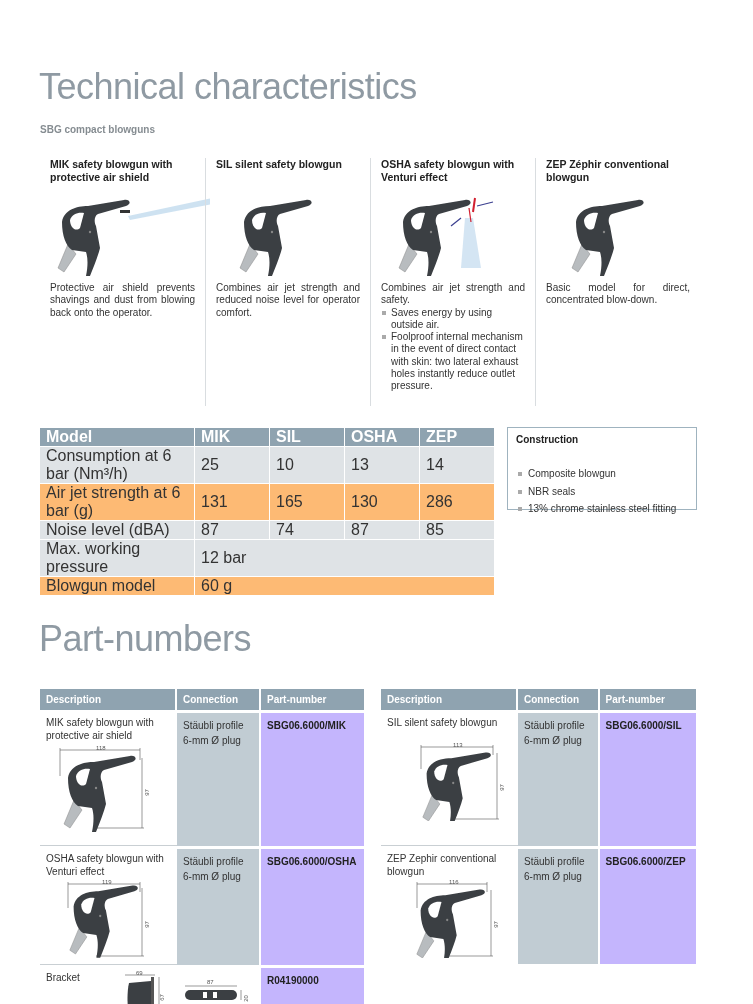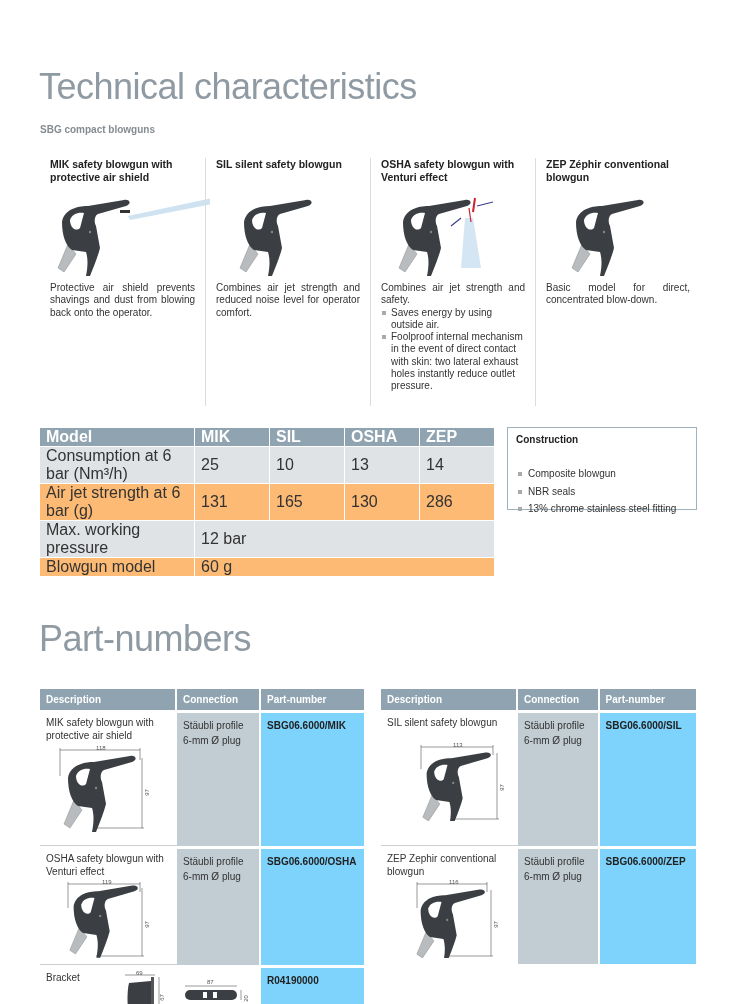--- a/index.html
+++ b/index.html
@@ -32,21 +32,21 @@
   .construction li { list-style: none; position: relative; padding-left: 12px; line-height: 17.5px; color: #333; }
   .construction li::before { content: ""; position: absolute; left: 2px; top: 7px; width: 4px; height: 4px; background: #aaa; }
 
   
   .pt { font-size: 10px; border-collapse: separate; border-spacing: 0; }
   .pt th { background: #8fa3b0; color: #ffffff; font-weight: bold; text-align: left; height: 21px; padding: 0 6px; border-right: 2px solid #fff; }
   .pt th:last-child { border-right: none; }
   .pt td { vertical-align: top; padding: 6px 6px; line-height: 13px; }
   .pt td.desc { background: #ffffff; border-bottom: 1px solid #c9cfd3; }
   .pt td.conn { background: #c1ccd3; border-right: 2px solid #fff; border-top: 3px solid #fff; }
-  .pt td.part { background: #7dd3fc; font-weight: bold; color: #222; border-top: 3px solid #fff; }
+  .pt td.part { background: #c4b5fd; font-weight: bold; color: #222; border-top: 3px solid #fff; }
   .pt tr.last td.desc { border-bottom: none; }
   .pt td.conn.blank { background: #ffffff; }
 
   .drawing { position: relative; height: 86px; margin-top: 4px; }
   .dim { position: absolute; font-size: 6px; color: #555; }
 </style>
 </head>
 <body>
 
 <svg width="0" height="0" style="position:absolute">
@@ -154,20 +154,27 @@
     <td>14</td>
   </tr>
   <tr class="alt">
     <td>Air jet strength at 6 bar (g)</td>
     <td>131</td>
     <td>165</td>
     <td>130</td>
     <td>286</td>
   </tr>
   <tr>
+    <td>Noise level (dBA)</td>
+    <td>87</td>
+    <td>74</td>
+    <td>87</td>
+    <td>85</td>
+  </tr>
+  <tr>
     <td>Max. working pressure</td>
     <td colspan="4">12 bar</td>
   </tr>
   <tr class="alt">
     <td>Blowgun model</td>
     <td colspan="4">60 g</td>
   </tr>
 </tbody>
   </table>
 

